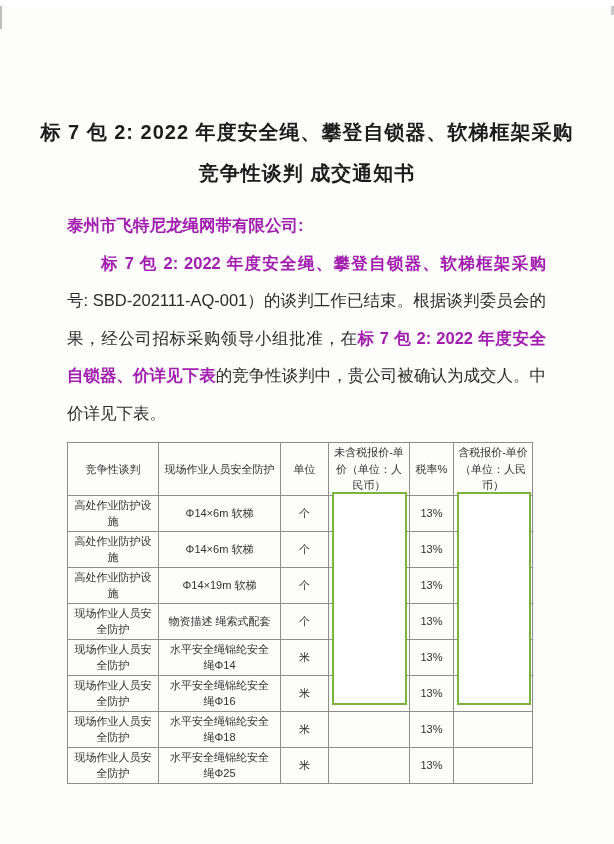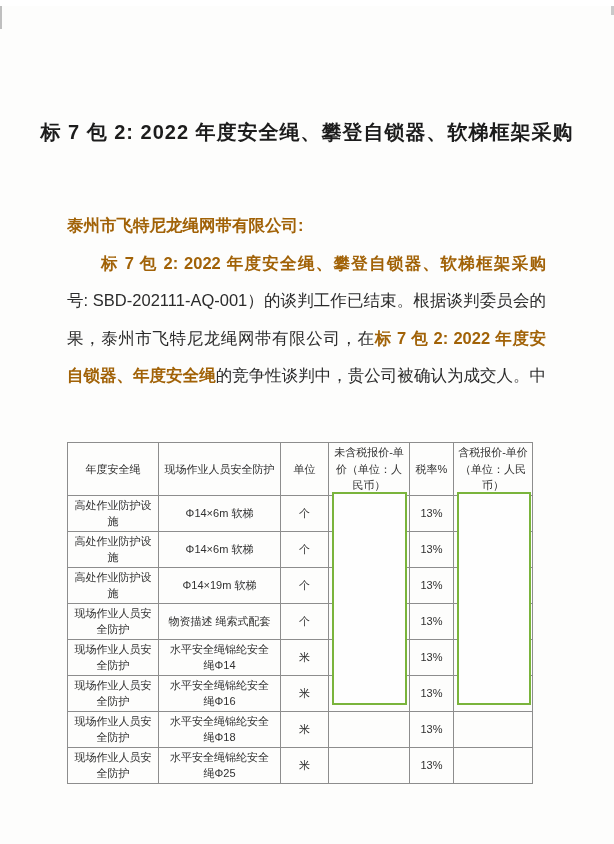--- a/index.html
+++ b/index.html
@@ -26,21 +26,21 @@
   .doc-title div{height:41px;overflow:hidden;}
 
   
   .bodytext{
     position:absolute;top:201px;left:67px;width:479px;
     font-size:16.5px;line-height:37.5px;color:#2b2b2b;
   }
   .line{height:37.5px;overflow:hidden;}
   .just{text-align:justify;text-align-last:justify;}
   .indent{text-indent:34px;}
-  .b{font-weight:bold;color:#a16207;}
+  .b{font-weight:bold;color:#a21caf;}
 
   
   table.grid{
     position:absolute;top:436px;left:67px;width:465px;
     border-collapse:collapse;table-layout:fixed;
     font-size:11px;color:#303030;z-index:1;
   }
   .grid th,.grid td{
     border:1px solid #8d8d8d;
     text-align:center;vertical-align:middle;
@@ -62,42 +62,44 @@
 <body>
 
 <div class="page">
 
   <div class="corner-tl"></div>
   <div class="corner-tr"></div>
   <div class="edge-bottom"></div>
 
   <div class="doc-title">
     <div>标 7 包 2: 2022 年度安全绳、攀登自锁器、软梯框架采购</div>
+    <div>竞争性谈判 成交通知书</div>
   </div>
 
   <div class="bodytext">
     <div class="line b">泰州市飞特尼龙绳网带有限公司:</div>
     <div class="line just indent"><span class="b">标 7 包 2: 2022 年度安全绳、攀登自锁器、软梯框架采购</span><span>（采购编</span></div>
     <div class="line just"><span>号: SBD-202111-AQ-001）的谈判工作已结束。根据谈判委员会的评审结</span></div>
-    <div class="line just"><span>果，泰州市飞特尼龙绳网带有限公司，在</span><span class="b">标 7 包 2: 2022 年度安全绳、攀登</span></div>
-    <div class="line just"><span class="b">自锁器、年度安全绳</span><span>的竞争性谈判中，贵公司被确认为成交人。中标单</span></div>
+    <div class="line just"><span>果，经公司招标采购领导小组批准，在</span><span class="b">标 7 包 2: 2022 年度安全绳、攀登</span></div>
+    <div class="line just"><span class="b">自锁器、价详见下表</span><span>的竞争性谈判中，贵公司被确认为成交人。中标单</span></div>
+    <div class="line"><span>价详见下表。</span></div>
   </div>
 
   <table class="grid">
     <colgroup>
       <col style="width:91px">
         <col style="width:122px">
         <col style="width:48px">
       <col style="width:81px">
         <col style="width:44px">
         <col style="width:79px">
     </colgroup>
     <thead>
       <tr style="height:43px">
-        <th>年度安全绳</th>
+        <th>竞争性谈判</th>
         <th>现场作业人员安全防护</th>
         <th>单位</th>
         <th>未含税报价-单价（单位：人民币）</th>
         <th>税率%</th>
         <th>含税报价-单价（单位：人民币）</th>
       </tr>
     </thead>
     <tbody>
       <tr style="height:23px">
         <td>高处作业防护设施</td>

